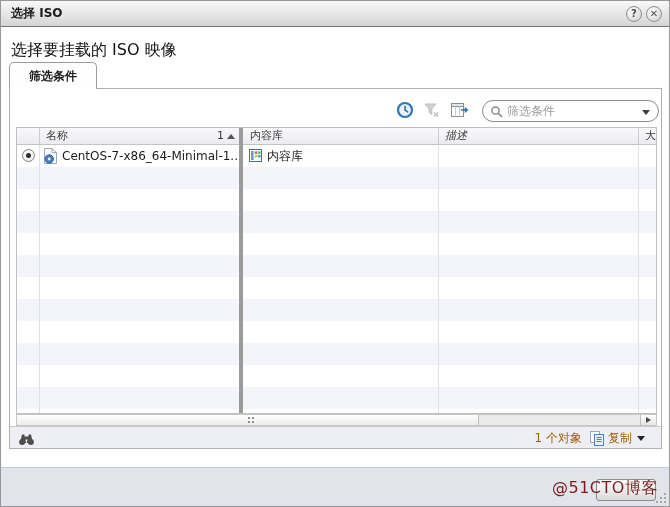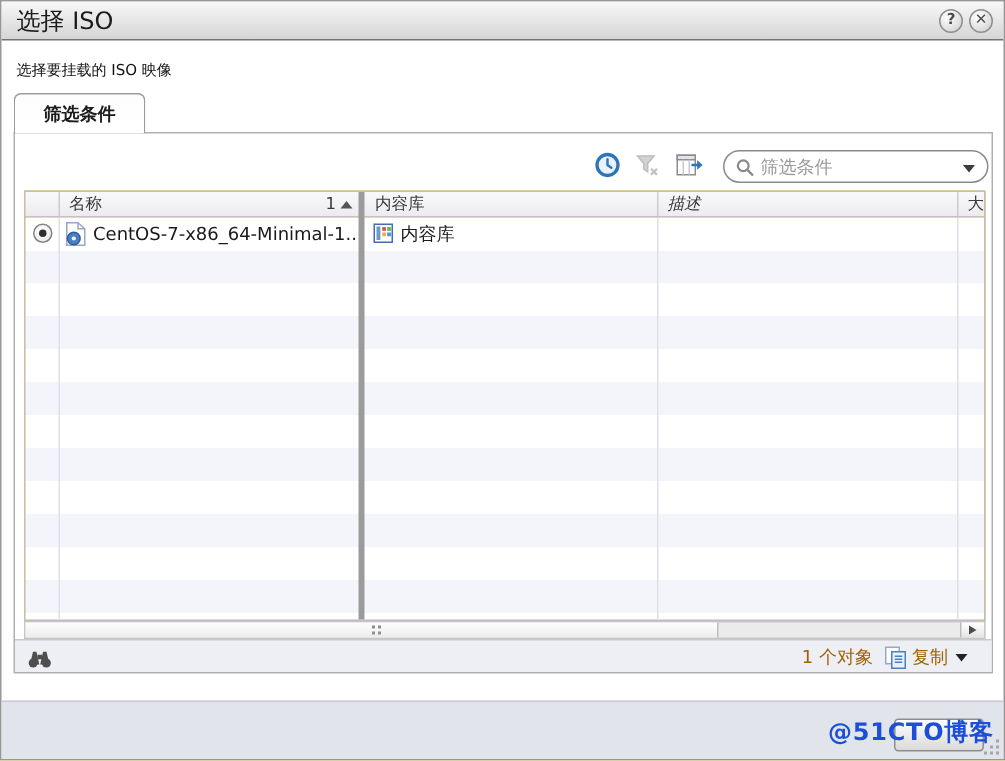--- a/index.html
+++ b/index.html
@@ -4,29 +4,29 @@
 <style>
   * { margin:0; padding:0; box-sizing:border-box; }
   body { background:#fff; font-family:"DejaVu Sans","Liberation Sans",sans-serif; }
 
   .dialog { position:relative; width:670px; height:507px; border:1px solid #979797;
             background:#fff; overflow:hidden; }
 
   
   .titlebar { position:absolute; left:0; top:0; right:0; height:26px;
               background:linear-gradient(#f8f8f8,#d5d5d5); border-bottom:1px solid #737373; }
-  .title { position:absolute; left:10px; top:0; line-height:25px; font-size:16px;
-           font-weight:normal; color:#1b1b1b; }
+  .title { position:absolute; left:10px; top:0; line-height:25px; font-size:12px;
+           font-weight:bold; color:#1b1b1b; }
   .circ { position:absolute; top:5px; width:16px; height:16px; border-radius:50%;
           border:1px solid #8e8e8e; background:radial-gradient(circle at 35% 30%,#fff,#cdcdcd);
           font-size:10px; font-weight:bold; color:#4c4c4c; text-align:center; line-height:14px;
           cursor:pointer; }
   .help-btn { right:27px; } .close-btn { right:7px; }
 
-  .subtitle { position:absolute; left:10px; top:39px; font-size:10px; color:#111; }
+  .subtitle { position:absolute; left:10px; top:39px; font-size:16px; color:#111; }
 
   
   .tab { position:absolute; left:8px; top:61px; width:88px; height:27px;
          border:1px solid #9c9c9c; border-bottom:none; border-radius:5px 5px 0 0;
          background:linear-gradient(#fdfdfd,#ffffff); z-index:3; text-align:center;
          font-size:12px; font-weight:bold; line-height:26px; color:#1c1c1c; cursor:pointer; }
   .panel { position:absolute; left:8px; top:87px; width:653px; height:361px;
            border:1px solid #b0b0b0; background:#fff; }
 
   
@@ -39,21 +39,21 @@
   .searchbox svg { position:absolute; left:7px; top:4px; }
   .searchbox input { position:absolute; left:24px; top:1px; width:128px; height:18px;
                      border:none; outline:none; font-size:12px; color:#333; background:transparent;
                      font-family:inherit; }
   .searchbox input::placeholder { color:#9a9a9a; }
   .search-caret { position:absolute; right:8px; top:9px; width:0; height:0;
                   border:4px solid transparent; border-top:5px solid #3c3c3c; cursor:pointer; }
 
   
   .table { position:absolute; left:6px; top:38px; width:641px; height:287px;
-           border:1px solid #bfbfbf; background:#eab308; }
+           border:1px solid #bfbfbf; background:#fef9c3; }
   .thead { position:absolute; left:0; top:0; right:0; height:17px;
            background:linear-gradient(#f9f9fb,#ececf0); border-bottom:1px solid #c3c3c3;
            font-size:11px; color:#3a3a3a; }
   .th { position:absolute; top:0; height:16px; line-height:16px; padding-left:6px;
         border-left:1px solid #cccccc; overflow:hidden; white-space:nowrap; cursor:pointer; }
   .th-radio { left:0; width:22px; border-left:none; }
   .th-name { left:22px; width:201px; }
   .th-lib  { left:227px; width:194px; border-left:none; }
   .th-desc { left:421px; width:200px;font-style:italic; }
   .th-part { left:621px; width:18px; }
@@ -101,22 +101,22 @@
 
   
   .footer { position:absolute; left:0; right:0; top:466px; height:39px;
             background:#e1e4ea; border-top:1px solid #c9ccd2; }
   .btn { position:absolute; top:11px; height:22px; border:1px solid #8d8d8d; border-radius:3px;
          background:linear-gradient(#fefefe,#dadada); font-size:12px; font-weight:bold;
          color:#1f1f1f; text-align:center; line-height:20px; cursor:pointer;
          font-family:inherit; }
   .ok-btn { right:77px; width:74px; }
   .cancel-btn { right:13px; width:60px; }
-  .watermark { position:absolute; left:551px; top:477px; font-size:16px; font-weight:bold;
-               color:#1d4ed8; z-index:5; letter-spacing:0.5px; pointer-events:none; }
+  .watermark { position:absolute; left:551px; top:477px; font-size:16px; font-weight:normal;
+               color:#7f1d1d; z-index:5; letter-spacing:0.5px; pointer-events:none; }
   .rgrip { position:absolute; right:3px; bottom:3px; width:2px; height:2px; background:#a6a6a6;
            box-shadow:-4px 0 #a6a6a6,-8px 0 #a6a6a6,0 -4px #a6a6a6,-4px -4px #a6a6a6,0 -8px #a6a6a6;
            cursor:nwse-resize; }
 </style>
 </head>
 <body>
 
 <div class="dialog">
 
   <div class="titlebar">

